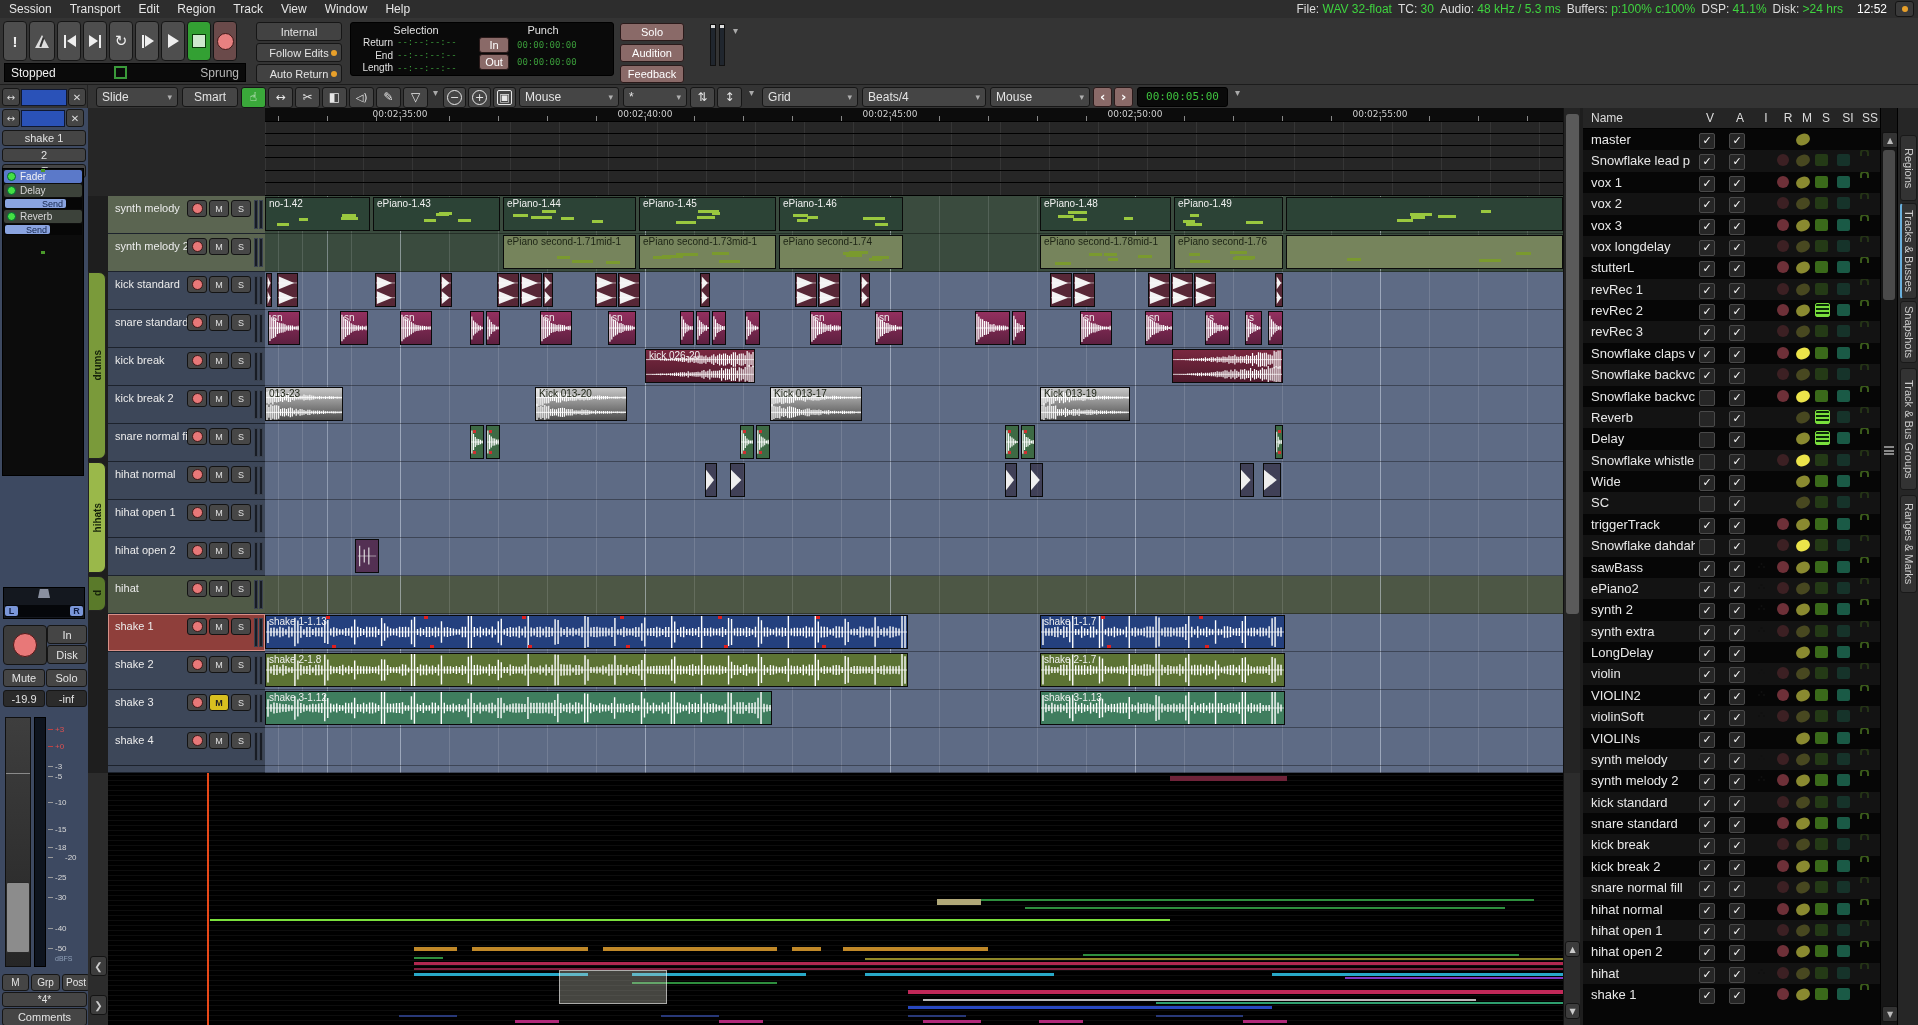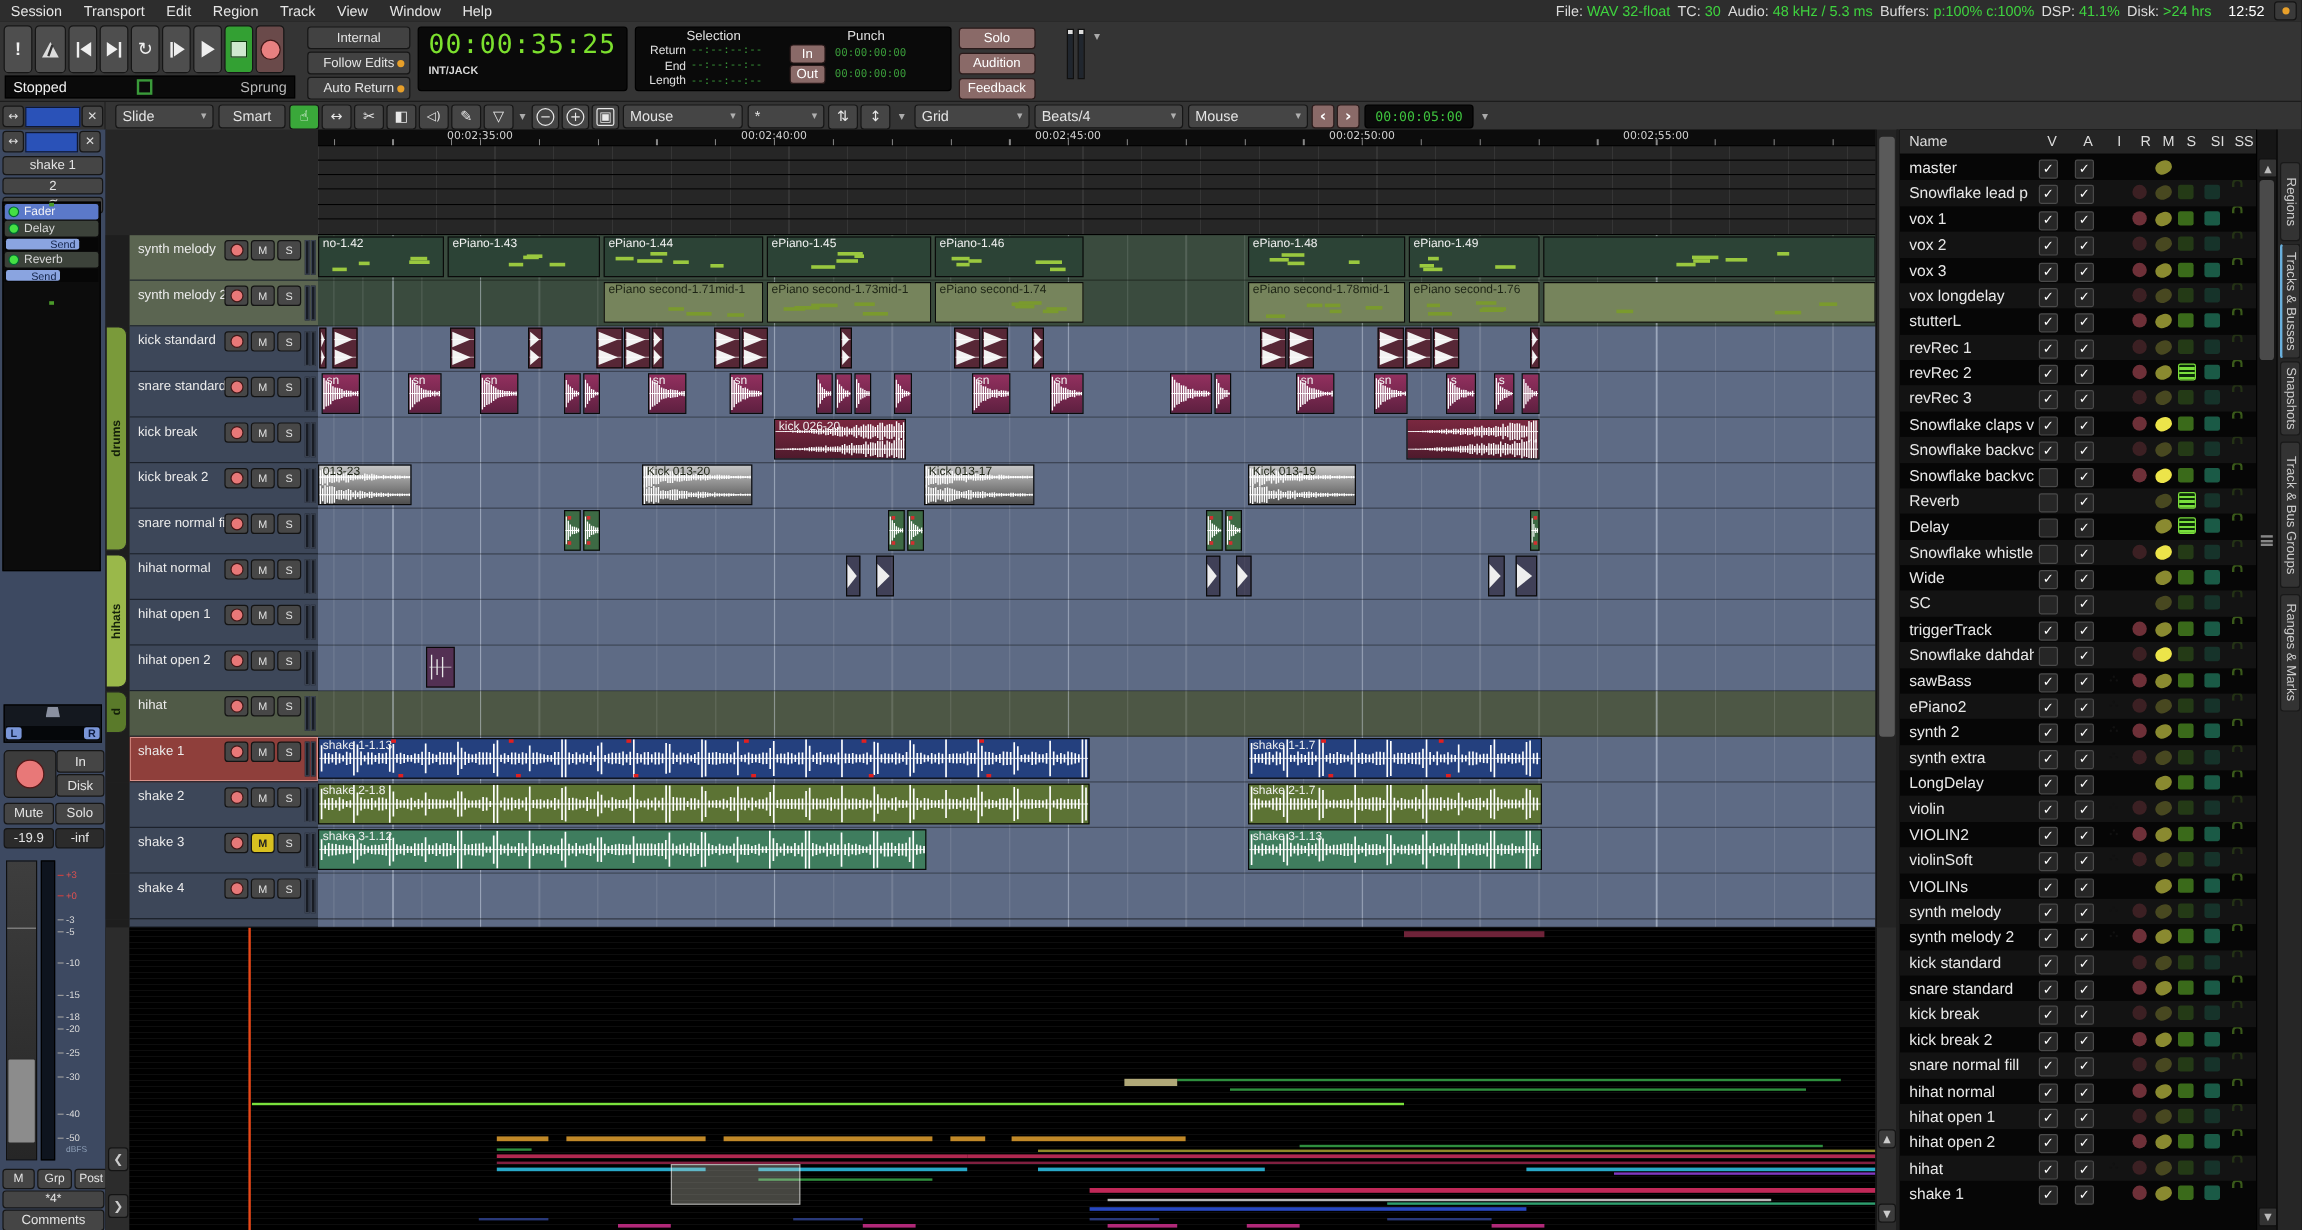--- a/index.html
+++ b/index.html
@@ -263,24 +263,20 @@
         </div>
       <div class="tsbtn">
           <span>Follow Edits</span>
           <i></i>
         </div>
       <div class="tsbtn">
           <span>Auto Return</span>
           <i></i>
         </div>
     </div>
-    <div class="clockbox">
-      <div class="digits">00:00:35:25</div>
-      <div class="subrow"><b>INT/JACK</b></div>
-    </div>
     <div class="selbox">
       <div class="selcol" style="width:118px">
         <div class="selttl">Selection</div>
         <div class="selrow">
             <span class="l">Return</span>
             <span class="v">--:--:--:--</span>
           </div>
         <div class="selrow">
             <span class="l">End</span>
             <span class="v">--:--:--:--</span>
@@ -313,21 +309,21 @@
       </div>
     <div style="margin:6px 0 0 8px"><span class="chev">▾</span></div>
   </div>
 
   <div class="toolbar">
     <div class="tb-left">
       <div class="minibtn">↔</div>
       <div class="bluebox"></div>
       <div class="minibtn">✕</div>
     </div>
-    <div style="display:flex;align-items:center;padding-left:6px">
+    <div style="display:flex;align-items:flex-start;padding-left:6px">
       <div class="combo" style="width:70px">
           <span>Slide</span>
           <span class="ar">▾</span>
         </div>
       <div class="combo" style="width:44px;justify-content:center">
           <span>Smart</span>
         </div>
       <div class="tool active">
           <span>☝</span>
         </div>
@@ -468,21 +464,21 @@
           <span>-10</span>
         </div>
         <div class="mtick" style="top: 45%;">
           <i></i>
           <span>-15</span>
         </div>
         <div class="mtick" style="top: 52%;">
           <i></i>
           <span>-18</span>
         </div>
-        <div class="mtick" style="top: 56%;">
+        <div class="mtick" style="top: 56%; gap: 10px;">
           <i></i>
           <span>-20</span>
         </div>
         <div class="mtick" style="top: 64%;">
           <i></i>
           <span>-25</span>
         </div>
         <div class="mtick" style="top: 72%;">
           <i></i>
           <span>-30</span>

